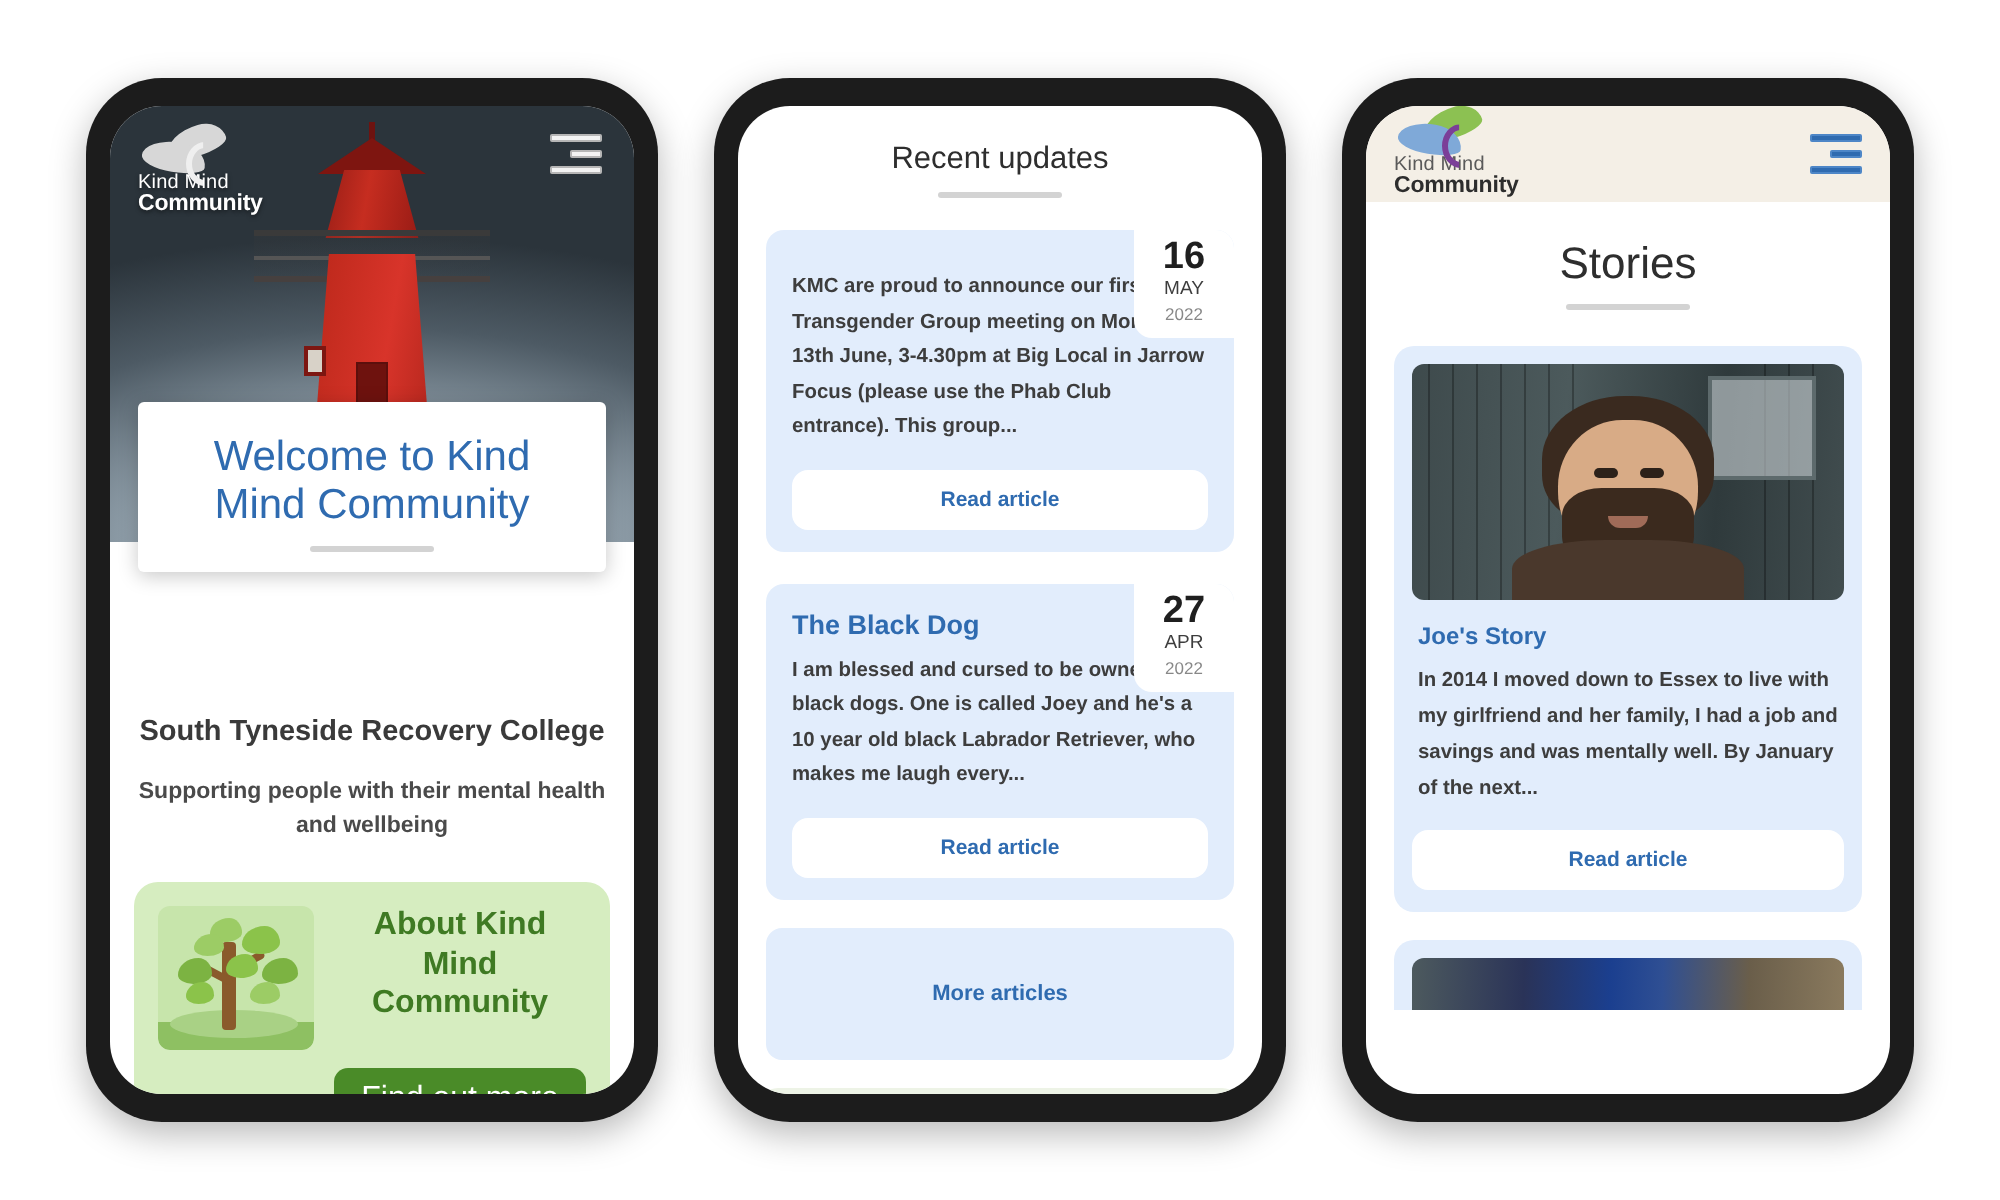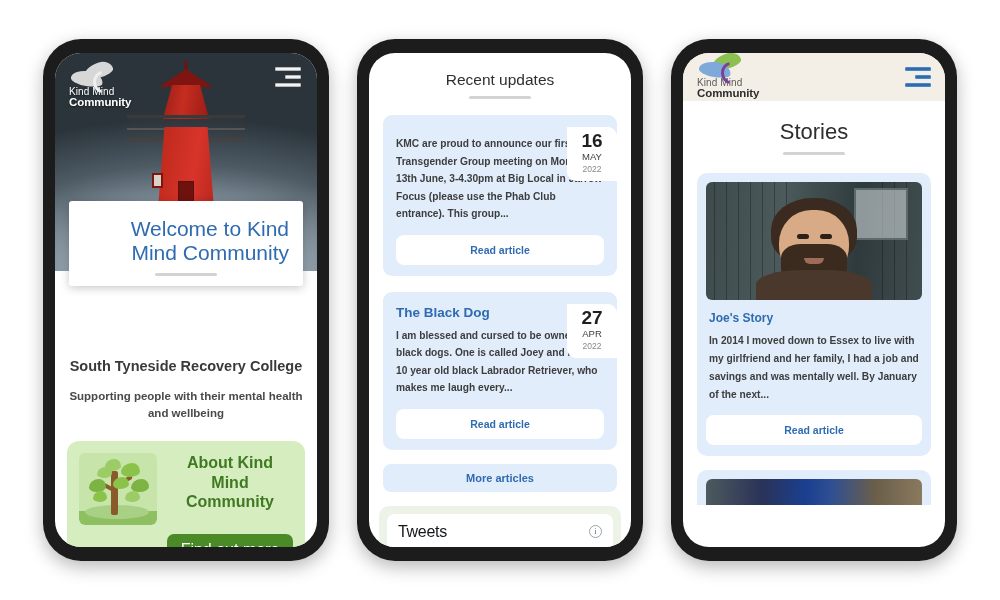--- a/index.html
+++ b/index.html
@@ -123,21 +123,21 @@
   .logo-color .swoosh { border-color: #7b3f98; }
   .logo-color .logo-l1 { color: #5a5a5a; }
   .logo-color .logo-l2 { color: #2d2d2d; }
 
   .welcome-card {
     position: absolute; left: 14px; right: 14px; top: 148px;
     background: #ffffff;
     border-radius: 3px;
     box-shadow: 0 2px 10px rgba(0,0,0,.22);
     padding: 16px 14px 10px;
-    text-align: right;
+    text-align: center;
     z-index: 6;
   }
   .welcome-card h1 {
     font-size: 21px; font-weight: 400; color: #2f6bb0; line-height: 1.16;
   }
   .p1-body { padding: 86px 2px 0; text-align: center; }
   .p1-sub { font-size: 14.5px; font-weight: 700; color: #3a3a3a; line-height: 1.28; }
   .p1-tag { font-size: 11.5px; font-weight: 700; color: #4a4a4a; line-height: 1.55; margin-top: 12px; padding: 0 8px; }
 
   .promo {
@@ -175,28 +175,28 @@
   .upd-head { font-size: 13.5px; font-weight: 700; color: #2f6bb0; padding-right: 56px; }
   .upd-body { font-size: 10.2px; font-weight: 700; color: #3d3d3d; line-height: 1.72; margin-top: 7px; }
   .read-btn {
     display: block; width: 100%; margin-top: 12px; background: #ffffff;
     border: none; border-radius: 8px; padding: 9px 4px; text-align: center;
     font-size: 10.5px; font-weight: 700; color: #2f6bb0; cursor: pointer; font-family: inherit;
   }
   .date-badge {
     position: absolute; right: 0; top: 0; width: 50px;
     background: #ffffff; border-radius: 0 9px 0 9px;
-    padding: 4px 2px 7px; text-align: center; margin-top: 12px;
+    padding: 4px 2px 7px; text-align: center;
   }
   .d-day { font-size: 19px; font-weight: 700; color: #1f1f1f; line-height: 1; }
   .d-mon { font-size: 9.5px; font-weight: 400; color: #3d3d3d; line-height: 1.45; }
   .d-yr  { font-size: 8.5px; font-weight: 400; color: #888; line-height: 1.2; }
   .more-btn {
     display: block; width: 100%; margin-top: 14px; background: #e2edfc;
-    border: none; border-radius: 8px; padding: 8px 4px; text-align: center;
+    border: none; border-radius: 8px; padding: 27px 4px; text-align: center;
     font-size: 11px; font-weight: 700; color: #2f6bb0; cursor: pointer; font-family: inherit;
   }
   .tweets-wrap { margin: 14px -4px 0; background: #edf3e6; border-radius: 10px 10px 0 0; padding: 8px 8px 0; }
   .tweets-inner { background:#fff; border-radius: 8px 8px 0 0; padding: 9px 11px 8px; display:flex; align-items:center; gap:6px; }
   .tw-title { font-size: 16px; color: #14171a; font-weight: 400; letter-spacing: -.3px; }
   .tw-info { margin-left:auto; width: 13px; height: 13px; border-radius: 50%; border: 1px solid #9aa3ab; color:#6b737a; font-size: 9px; line-height: 11px; text-align:center; font-family: "Liberation Serif", serif; }
 
   
   .p3-top { height: 48px; background: #f4efe6; display:flex; align-items:center; justify-content: space-between; padding: 0 14px; }
   .p3-h1 { text-align:center; padding-top: 18px; font-size: 22px; font-weight: 400; color: #2e2e2e; }

